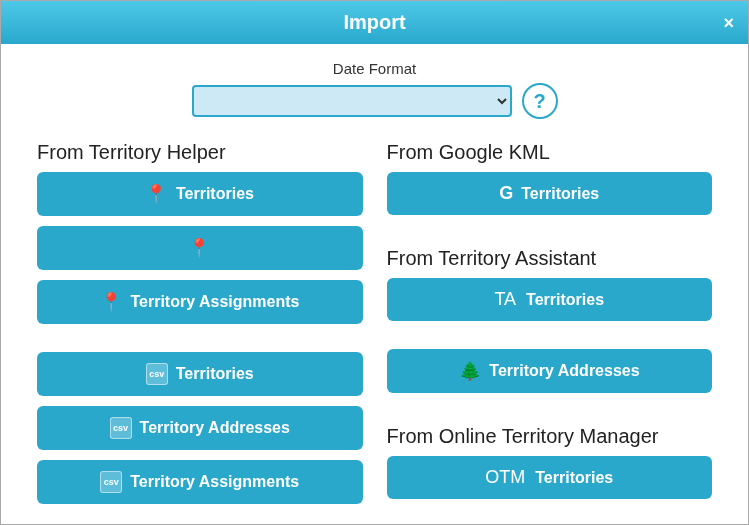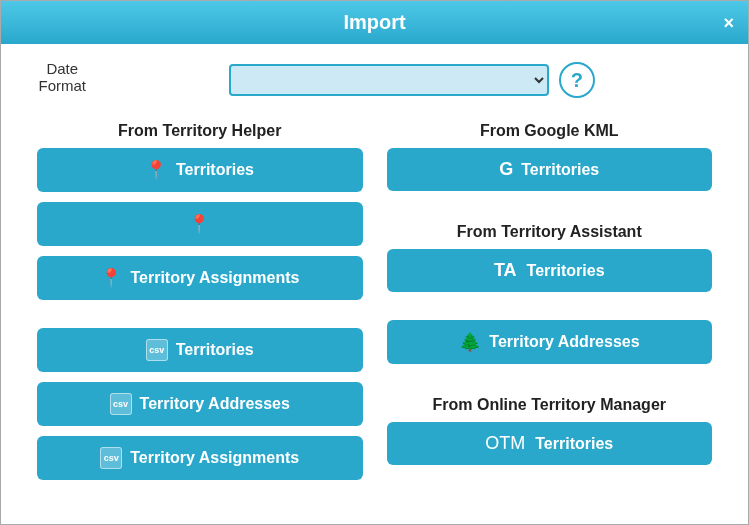--- a/index.html
+++ b/index.html
@@ -1,15 +1,15 @@
 <!DOCTYPE html>
 <html><head>
   <meta charset="utf-8">
   <style>
-    * { box-sizing: border-box; margin: 0; padding: 0; text-align: center; }
+    * { box-sizing: border-box; margin: 0; padding: 0; }
 
     body {
       width: 749px;
       height: 525px;
       font-family: Arial, sans-serif;
       background: #f0f0f0;
       display: flex;
       align-items: center;
       justify-content: center;
     }
@@ -51,20 +51,21 @@
       flex: 1;
       background: #ffffff;
       padding: 16px 24px 16px 24px;
       display: flex;
       flex-direction: column;
       gap: 0;
     }
 
     .date-format-wrapper {
       display: flex;
+      flex-direction: column;
       align-items: center;
       width: 100%;
       position: relative;
       margin-bottom: 18px;
     }
 
     .date-format-wrapper label {
       font-size: 15px;
       color: #333;
       margin-bottom: 6px;
@@ -119,22 +120,22 @@
       flex-direction: column;
       padding: 0 12px;
       gap: 0;
     }
 
     .col-left {
       border-right: none;
     }
 
     .section-title {
-      font-size: 16px;
-      font-weight: bold;
+      font-size: 20px;
+      font-weight: normal;
       color: #222;
       margin-bottom: 8px;
       margin-top: 4px;
     }
 
     .import-btn {
       display: flex;
       align-items: center;
       justify-content: center;
       gap: 8px;
@@ -163,21 +164,21 @@
 
     .g-icon {
       font-size: 18px;
       font-weight: bold;
       font-family: Arial, sans-serif;
       color: white;
     }
 
     .ta-text {
       font-size: 16px;
-      font-weight: bold;
+      font-weight: normal;
       color: white;
       margin-right: 2px;
     }
 
     .tree-icon {
       font-size: 16px;
     }
 
     .otm-text {
       font-size: 16px;

